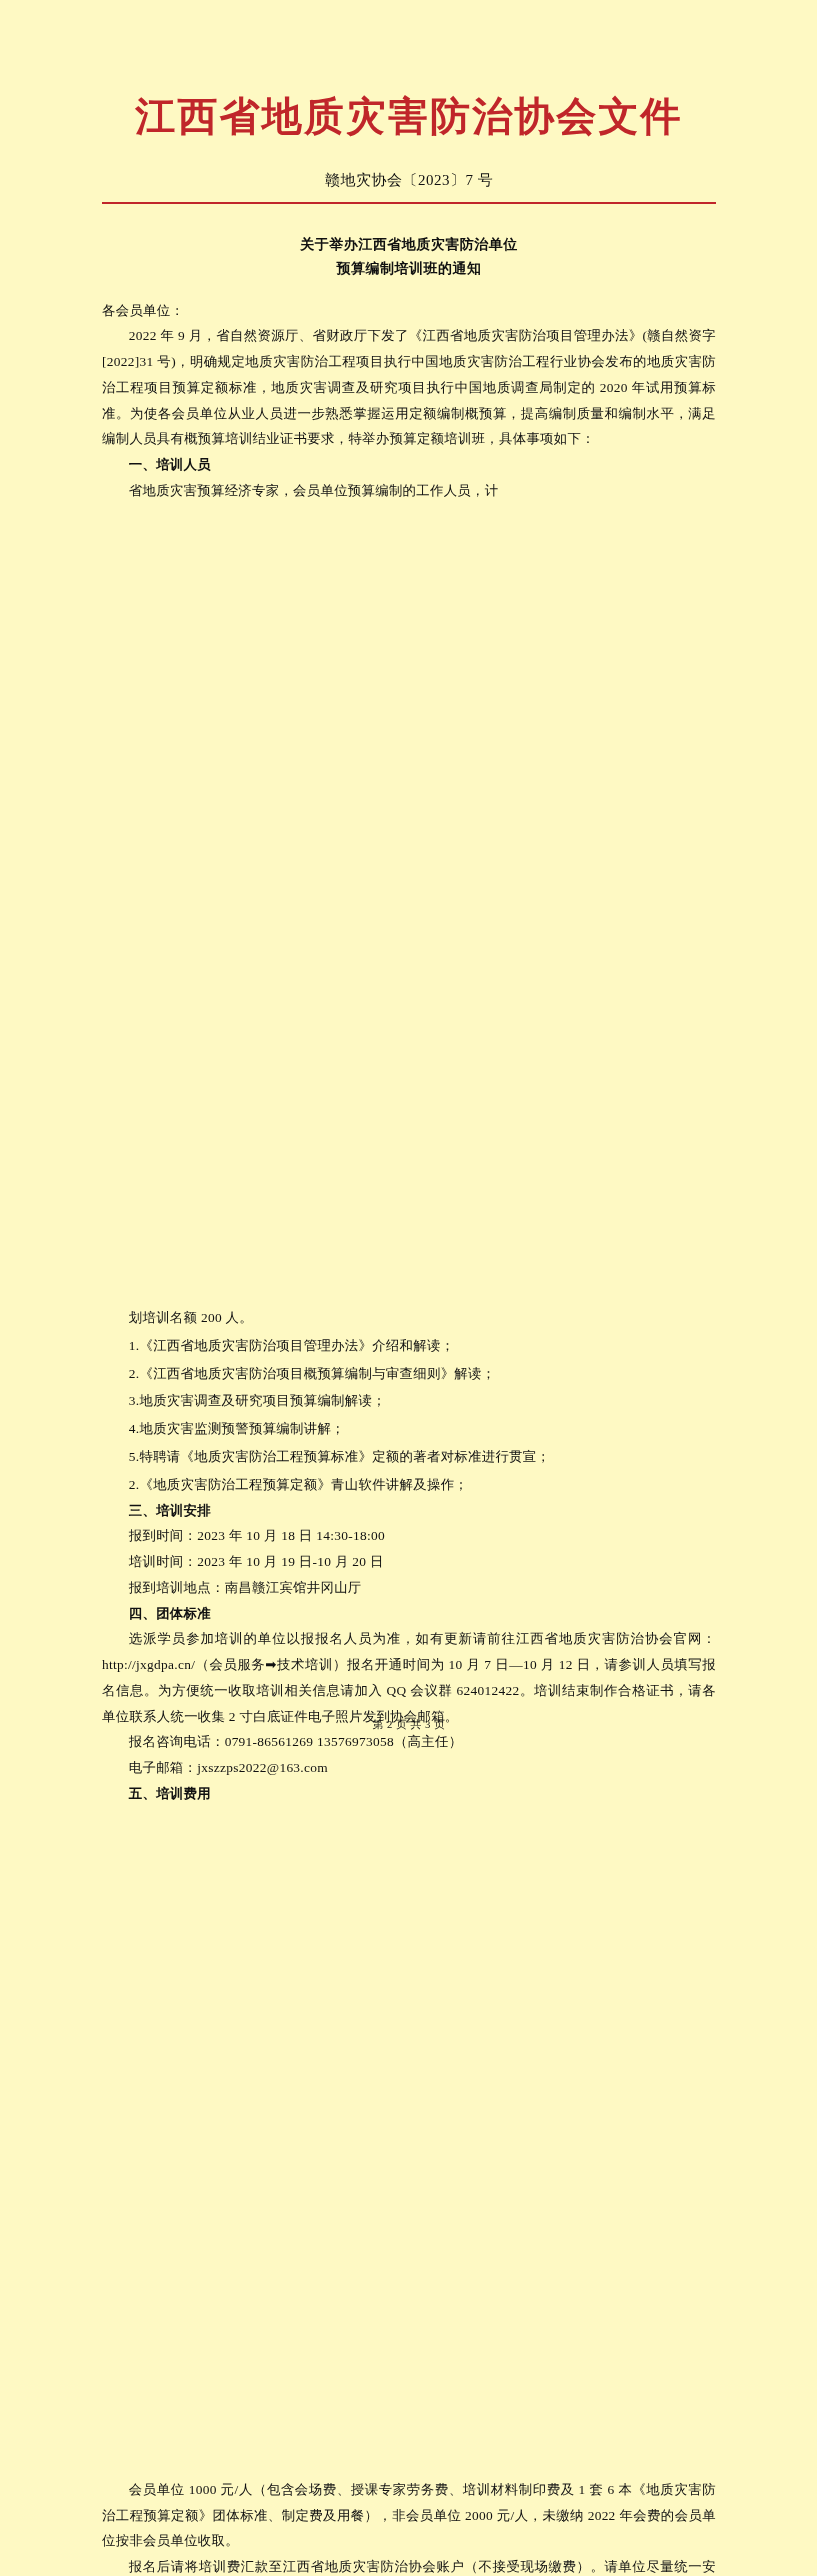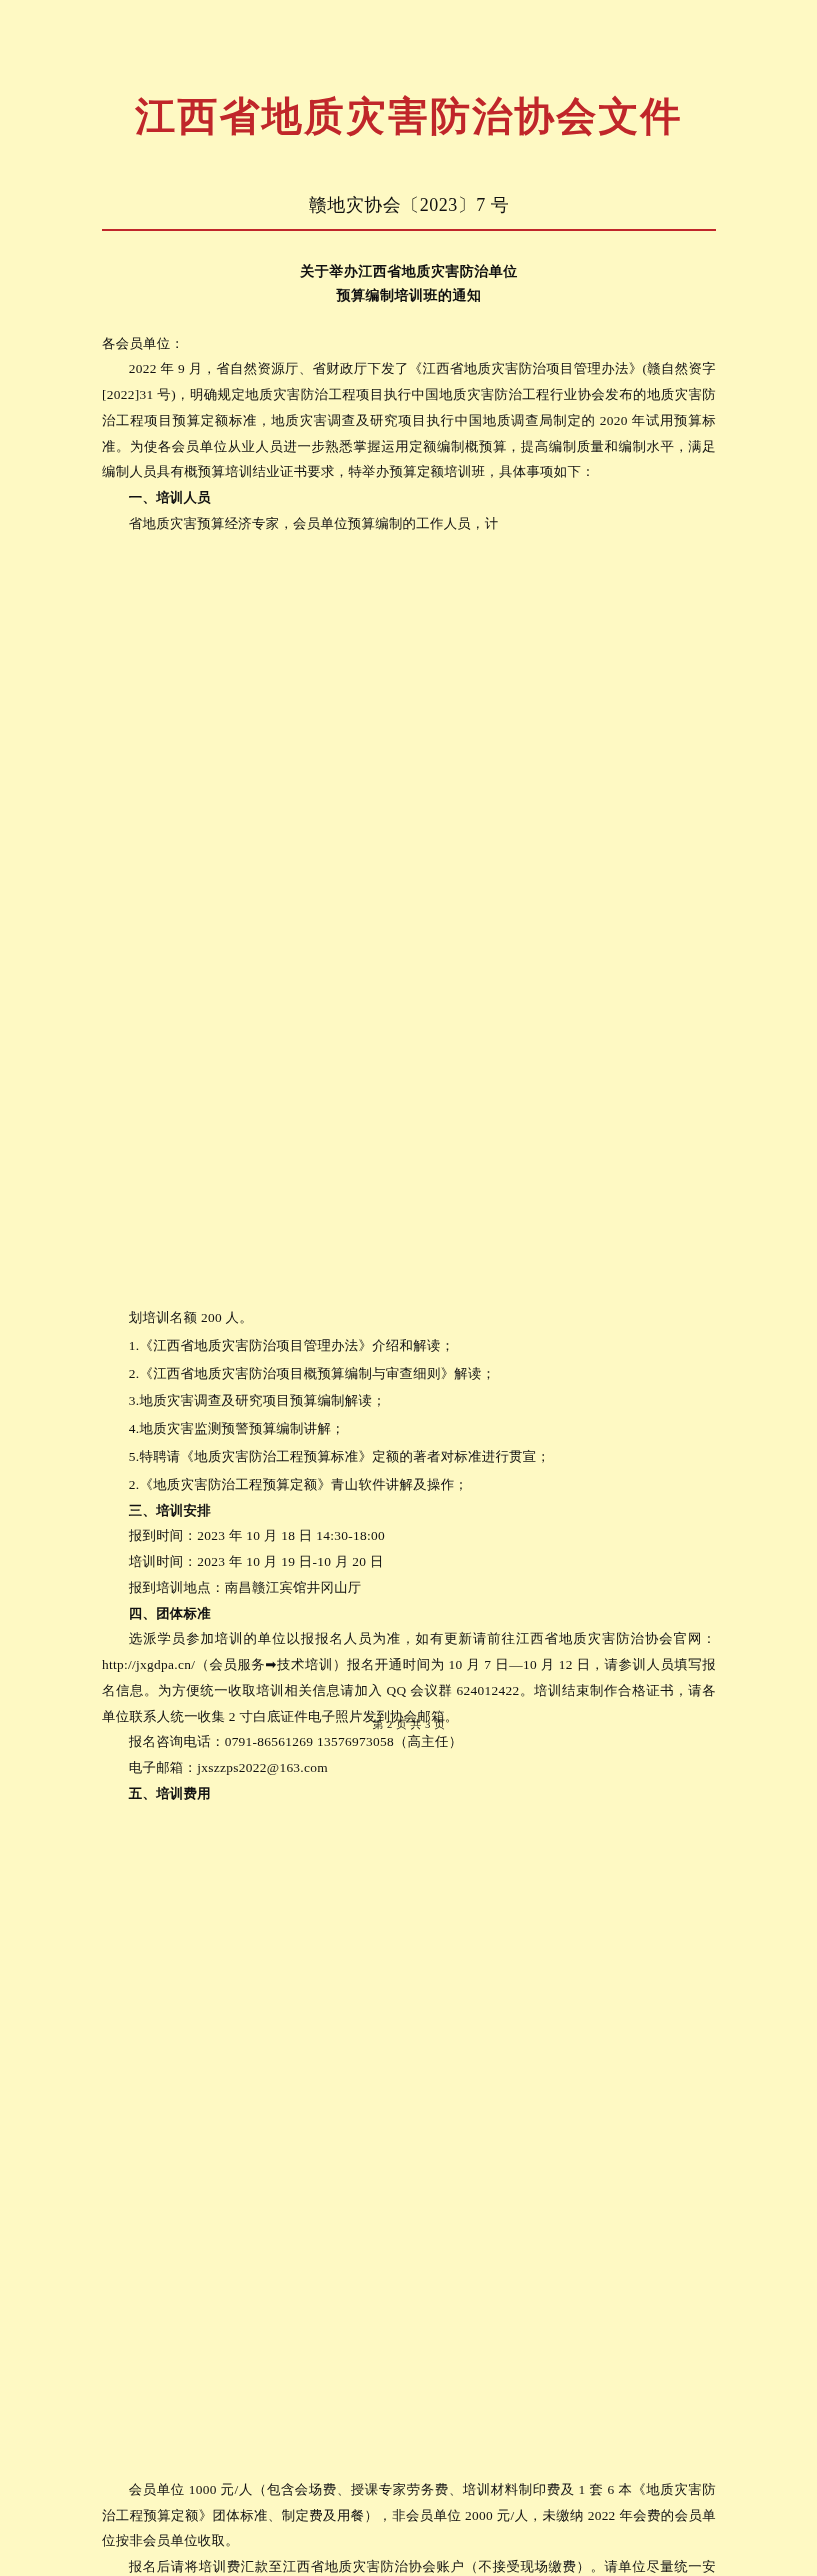--- a/index.html
+++ b/index.html
@@ -32,22 +32,22 @@
     font-weight: bold;
     font-size: 40px;
     letter-spacing: 2.1px;
     margin: 0;
     padding-top: 95px;
     line-height: 1.1;
     white-space: nowrap;
   }
   .doc-number {
     text-align: center;
-    font-size: 18px;
-    margin-top: 54px;
+    font-size: 15px;
+    margin-top: 32px;
     letter-spacing: 0.5px;
   }
   .red-rule {
     width: 614px;
     height: 2.1px;
     background: #c0262a;
     margin: 12.4px auto 0 auto;
   }
   .subject {
     text-align: center;
@@ -95,21 +95,21 @@
 
   <div class="doc-number">赣地灾协会〔2023〕7 号</div>
 
   <div class="red-rule"></div>
 
   <div class="subject">
     <div>关于举办江西省地质灾害防治单位</div>
     <div>预算编制培训班的通知</div>
   </div>
 
-  <div class="body-block" style="margin-top:24px;">
+  <div class="body-block" style="margin-top:18px;">
     <p class="salutation">各会员单位：</p>
     <p class="indent2">2022 年 9 月，省自然资源厅、省财政厅下发了《江西省地质灾害防治项目管理办法》(赣自然资字[2022]31 号)，明确规定地质灾害防治工程项目执行中国地质灾害防治工程行业协会发布的地质灾害防治工程项目预算定额标准，地质灾害调查及研究项目执行中国地质调查局制定的 2020 年试用预算标准。为使各会员单位从业人员进一步熟悉掌握运用定额编制概预算，提高编制质量和编制水平，满足编制人员具有概预算培训结业证书要求，特举办预算定额培训班，具体事项如下：</p>
     <p class="heading-line">一、培训人员</p>
     <p class="indent2">省地质灾害预算经济专家，会员单位预算编制的工作人员，计</p>
   </div>
 
 </div>
 
 <div class="page" id="page2">
   <div class="body-block" style="padding-top: 149px;">

